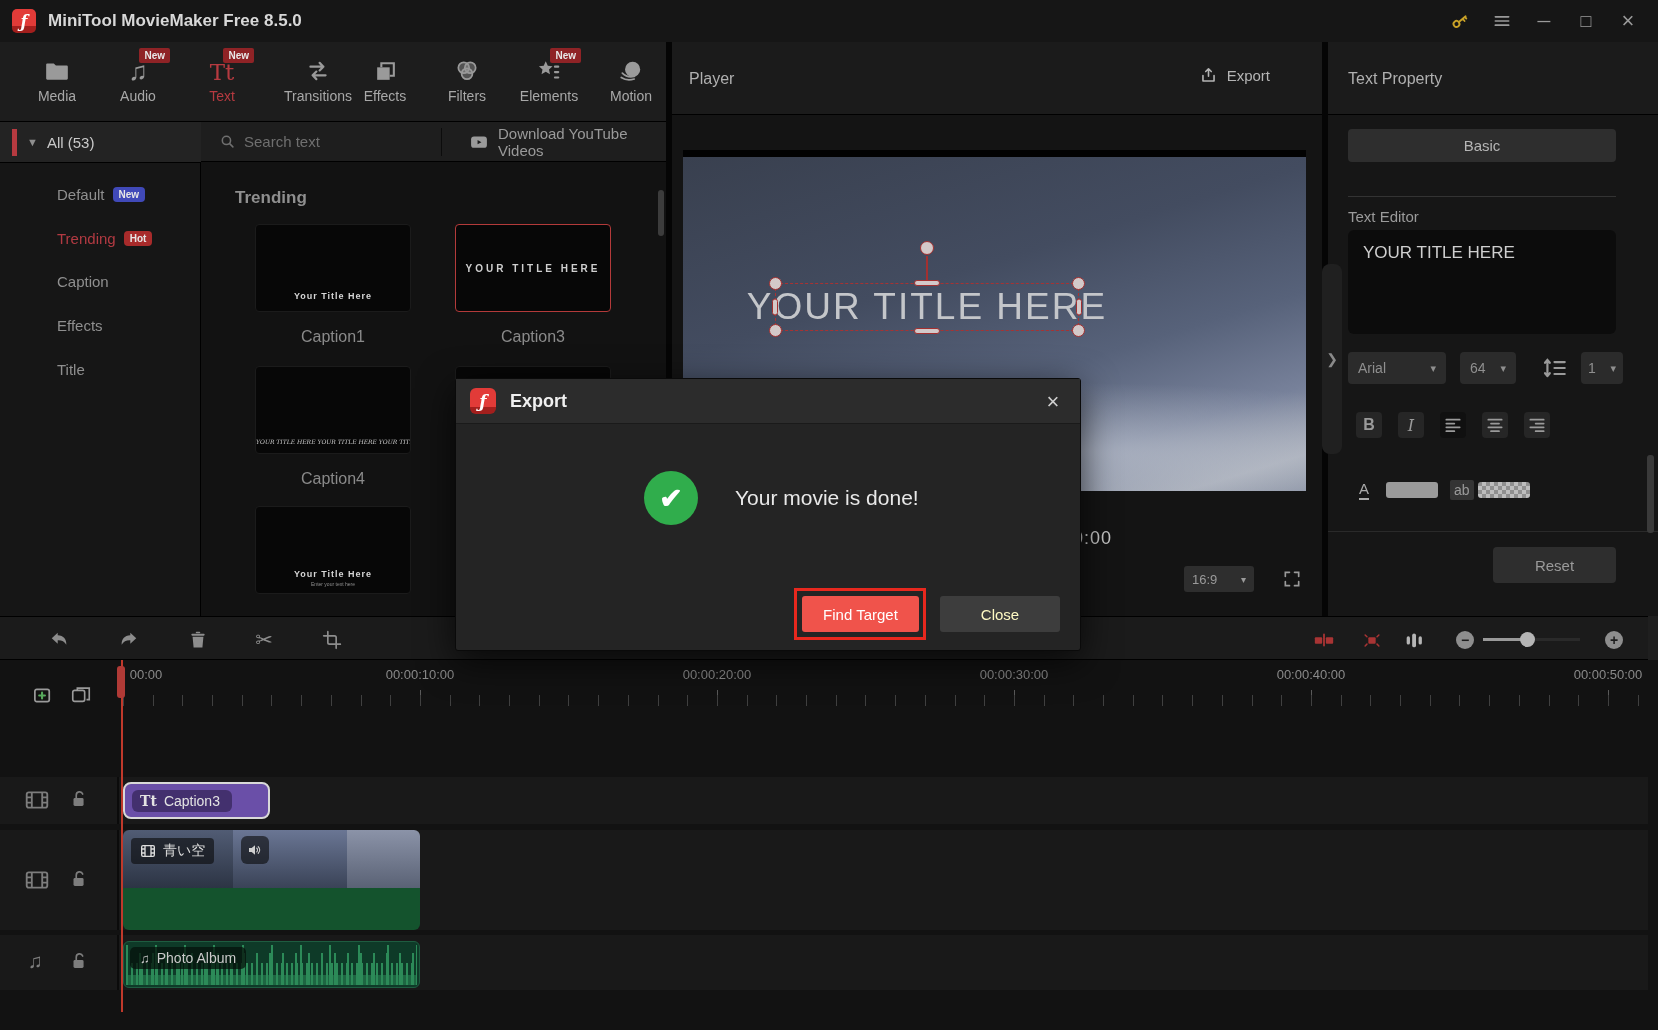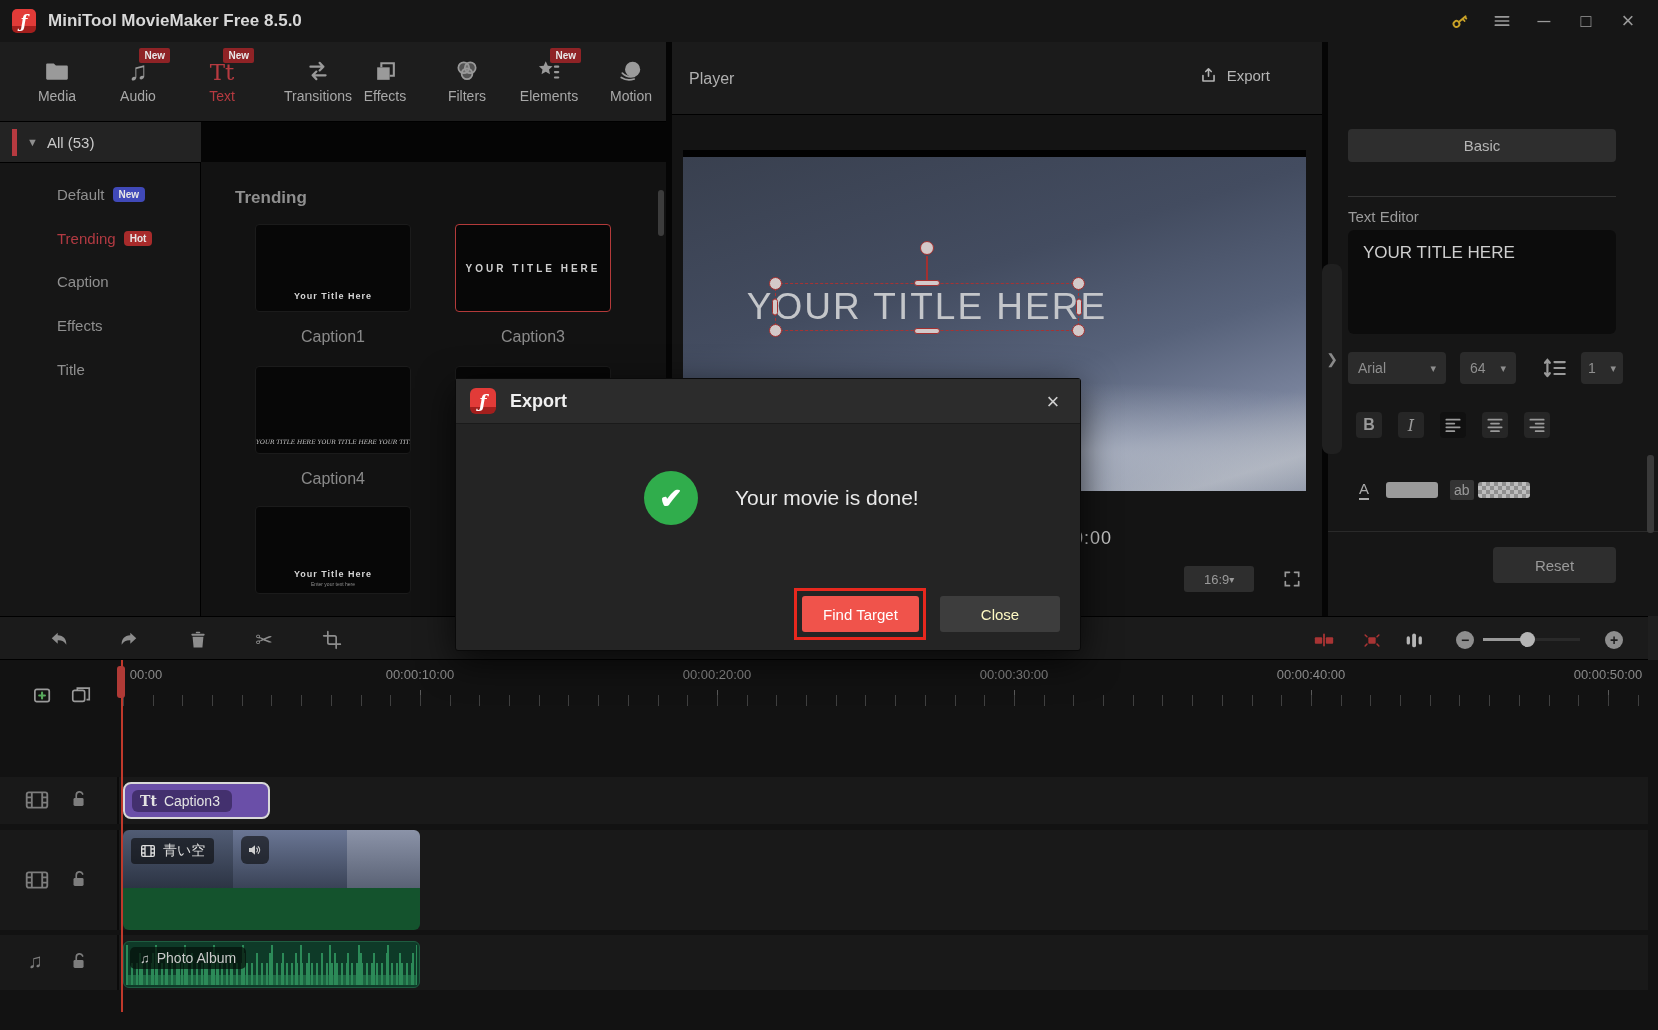--- a/index.html
+++ b/index.html
@@ -81,21 +81,21 @@
   .h-corner{width:13px;height:13px}
   .h-pill-v{position:absolute;width:6px;height:17px;border-radius:4px;background:#d3c9c9;border:1.5px solid #a33030}
   .h-pill-h{position:absolute;width:26px;height:6px;border-radius:4px;background:#d3c9c9;border:1.5px solid #a33030}
   .rot-stem{position:absolute;left:50%;top:-28px;width:2px;height:26px;background:#a33030;transform:translateX(-50%)}
   .rot-knob{position:absolute;left:50%;top:-43px;width:14px;height:14px;transform:translateX(-50%)}
   .timecode{position:absolute;left:0;width:650px;top:486px;text-align:center;font-size:18px;letter-spacing:1px}
   .timecode .cur{color:var(--timecode-red)}
   .timecode .sep{color:#b5b5b5;margin:0 6px}
   .timecode .tot{color:#c8c8c8}
   .ratio-row{position:absolute;left:0;top:524px;width:650px;height:30px}
-  .ratio-dd{position:absolute;left:512px;top:0;width:70px;height:26px;background:#2e2e2e;border-radius:3px;display:flex;align-items:center;justify-content:space-between;padding:0 20px;color:#9a9a9a;font-size:13px}
+  .ratio-dd{position:absolute;left:512px;top:0;width:70px;height:26px;background:#2e2e2e;border-radius:3px;display:flex;align-items:center;justify-content:space-between;padding:0 8px;color:#9a9a9a;font-size:13px}
   .fs-icon{position:absolute;left:610px;top:3px;color:#9a9a9a}
 
   
   .rpanel{position:absolute;left:1328px;top:42px;width:330px;height:574px;background:#161616}
   .rpanel-head{position:absolute;left:0;top:0;width:330px;height:73px;background:#1b1b1b;border-bottom:1px solid #000}
   .rpanel-title{position:absolute;left:20px;top:28px;font-size:16px;color:#b0b0b0}
   .basic-btn{position:absolute;left:20px;top:87px;width:268px;height:33px;background:#2e2e2e;border-radius:4px;display:flex;align-items:center;justify-content:center;font-size:15px;color:#b5b5b5}
   .rp-div1{position:absolute;left:20px;top:154px;width:268px;height:1px;background:#333}
   .te-label{position:absolute;left:20px;top:166px;font-size:15px;color:#9a9a9a}
   .te-box{position:absolute;left:20px;top:188px;width:268px;height:104px;background:#0c0c0c;border-radius:6px;padding:13px 15px;font-size:17px;color:#cfcfcf}
@@ -303,20 +303,41 @@
     <div class="side-item" style="top:188px">
       <span class="lbl">Effects</span>
 
     </div>
     <div class="side-item" style="top:232px">
       <span class="lbl">Title</span>
 
     </div>
   </div>
 
+  <div class="lib-head">
+    <div class="search-wrap">
+      <span>
+          <svg width="17" height="17" viewBox="0 0 24 24" fill="none" stroke="currentColor" stroke-width="2.2" stroke-linecap="round">
+            <circle cx="10.5" cy="10.5" r="5.8"></circle>
+            <path d="M15 15l4.6 4.6"></path>
+          </svg>
+        </span>
+      <span class="ph">Search text</span>
+    </div>
+    <div class="divider"></div>
+    <div class="download-wrap">
+      <span>
+          <svg width="20" height="20" viewBox="0 0 24 24">
+            <rect x="2.5" y="5.5" width="19" height="13.5" rx="3.5" fill="currentColor"></rect>
+            <path d="M10.3 9.6l4.6 2.6-4.6 2.6z" fill="#1d1d1d"></path>
+          </svg>
+        </span>
+      <span class="lbl">Download YouTube Videos</span>
+    </div>
+  </div>
 
   <div class="library">
     <div class="lib-title">Trending</div>
 
     <div class="card" style="left:54px;top:62px">
       <div class="prev-bottom">Your Title Here</div>
     </div>
     <div class="card selected" style="left:254px;top:62px">
       <div class="prev-center">YOUR TITLE HERE</div>
     </div>
@@ -376,20 +397,23 @@
       </div>
       <div class="fs-icon">
         <svg width="20" height="20" viewBox="0 0 24 24" fill="none" stroke="currentColor" stroke-width="2" stroke-linecap="round">
             <path d="M4 9V4h5M15 4h5v5M20 15v5h-5M9 20H4v-5"></path>
           </svg>
       </div>
     </div>
   </div>
 
   <div class="rpanel">
+    <div class="rpanel-head">
+      <div class="rpanel-title">Text Property</div>
+    </div>
     <div class="basic-btn">Basic</div>
     <div class="rp-div1"></div>
     <div class="te-label">Text Editor</div>
     <div class="te-box">YOUR TITLE HERE</div>
     <div class="dd" style="left:20px;top:310px;width:98px">
       <span>Arial</span>
         <span class="car">▾</span>
     </div>
     <div class="dd" style="left:132px;top:310px;width:56px">
       <span>64</span>

